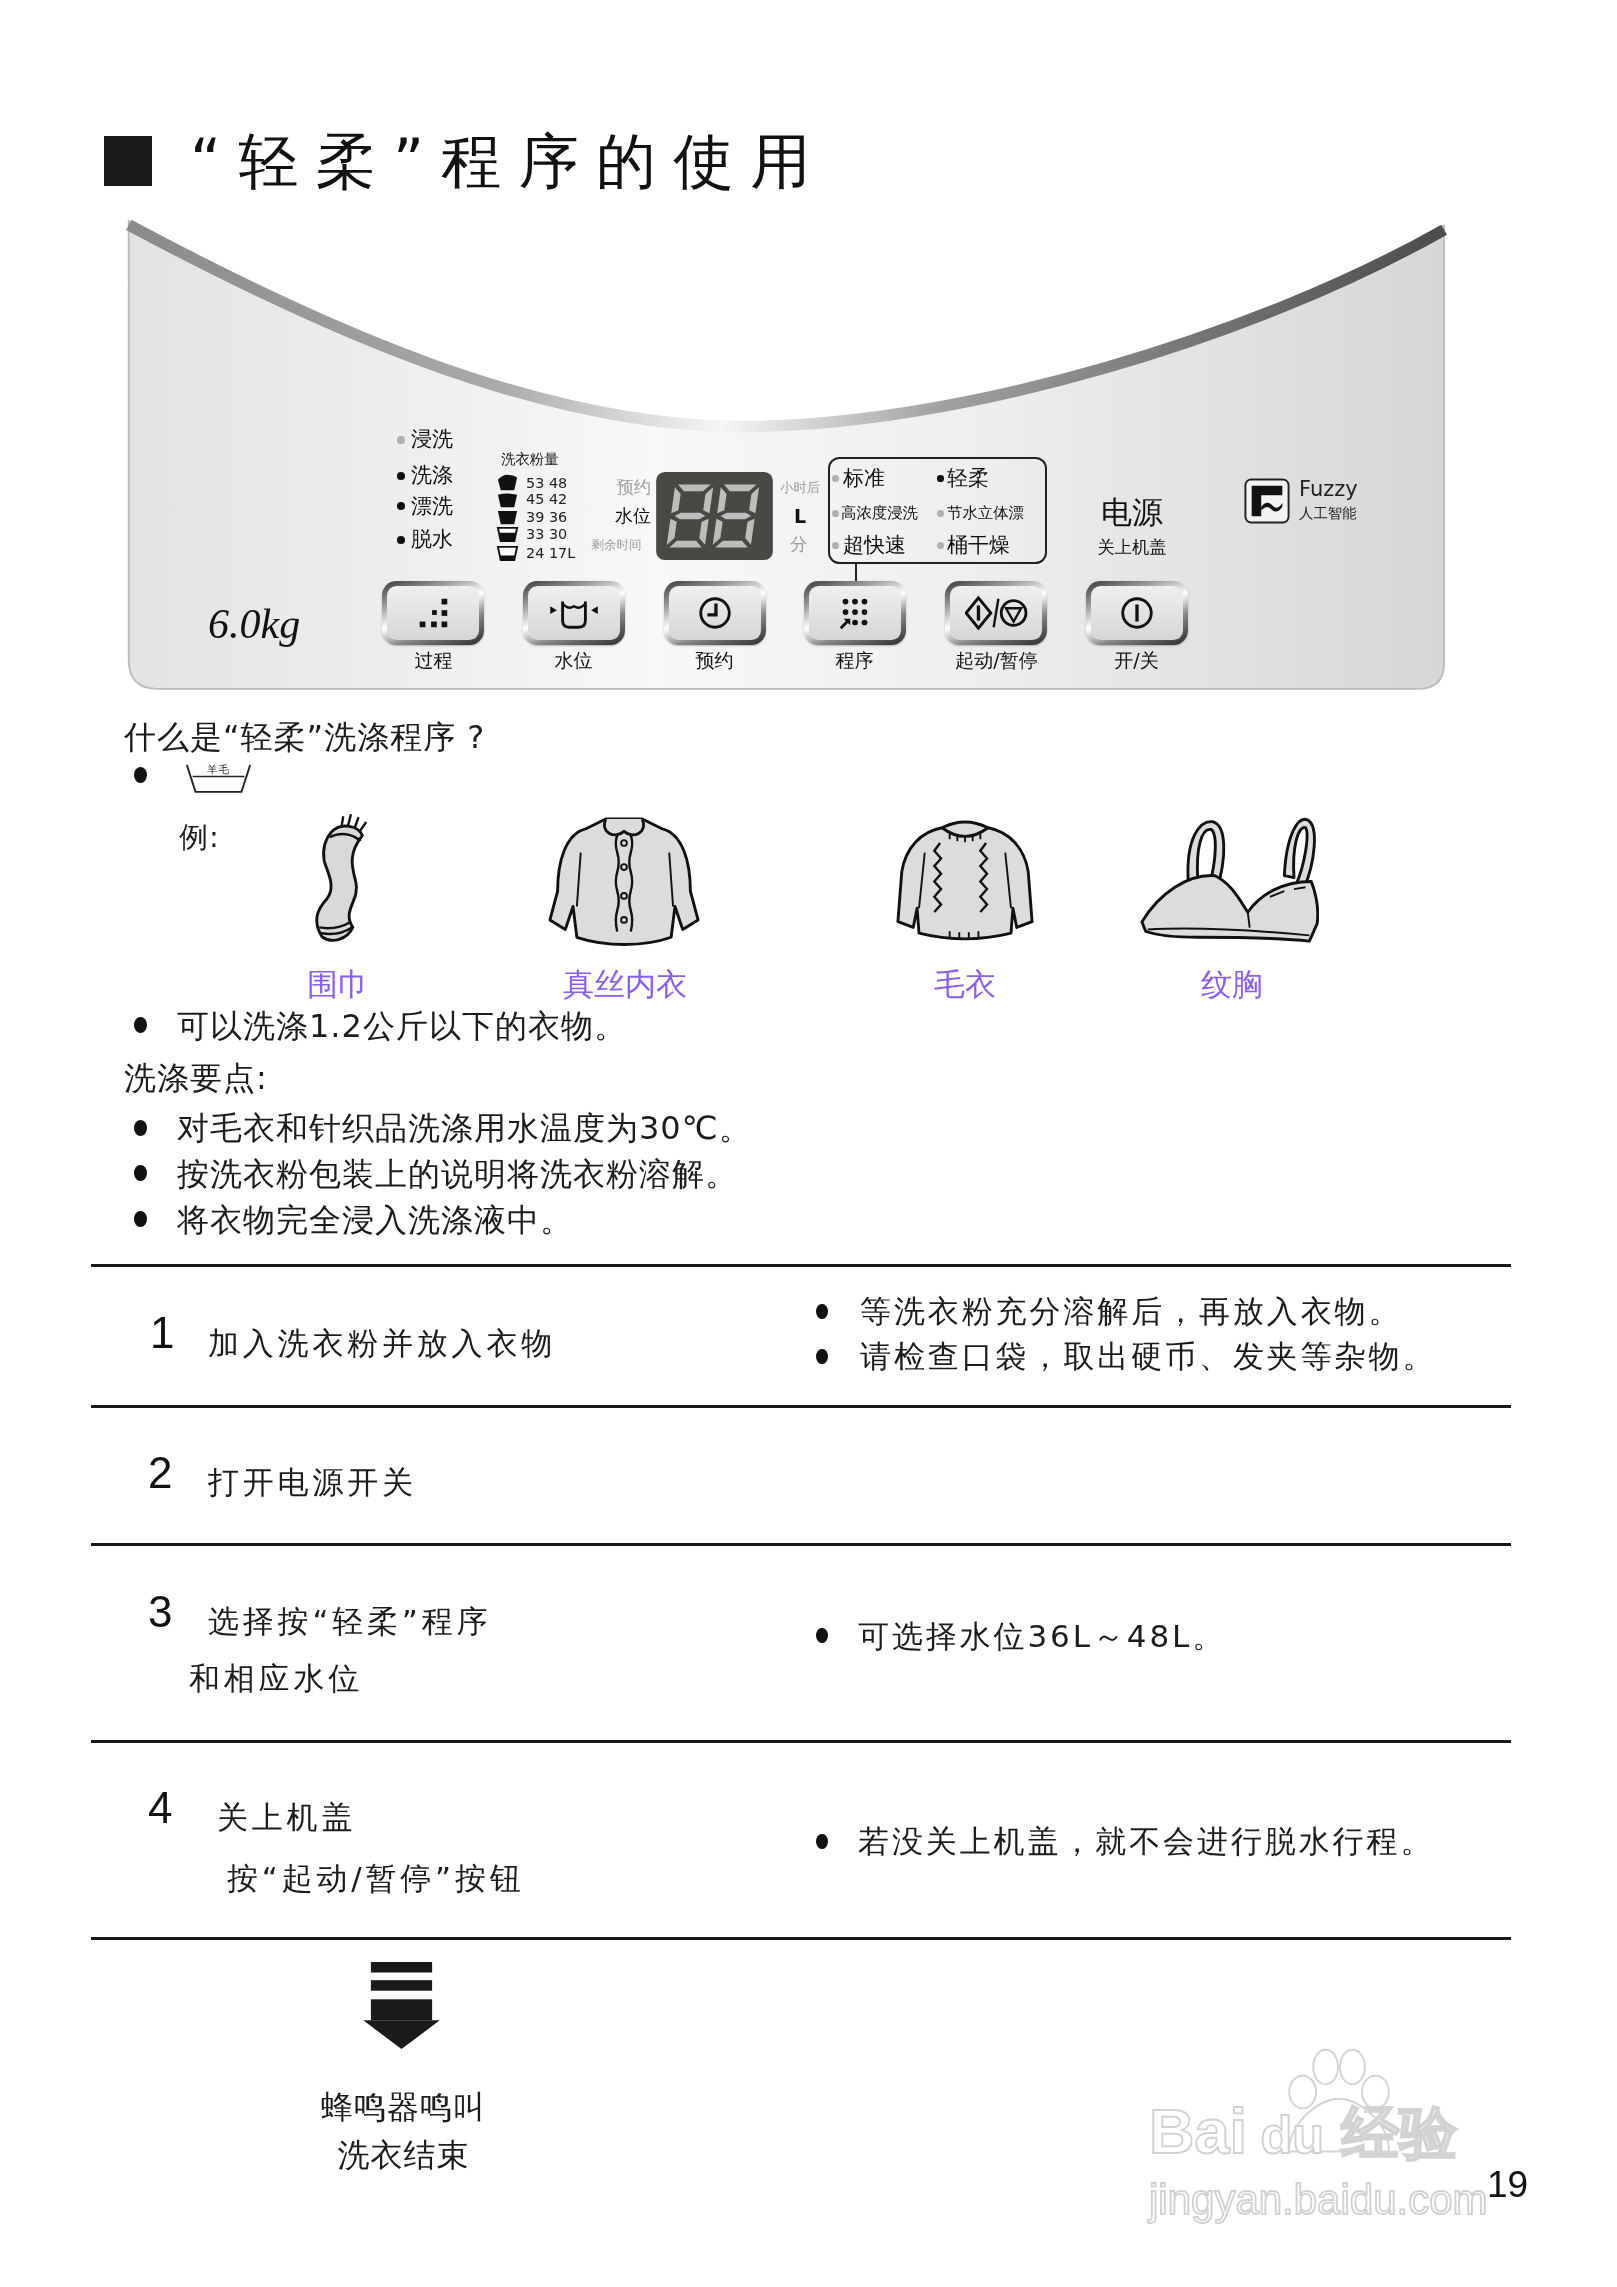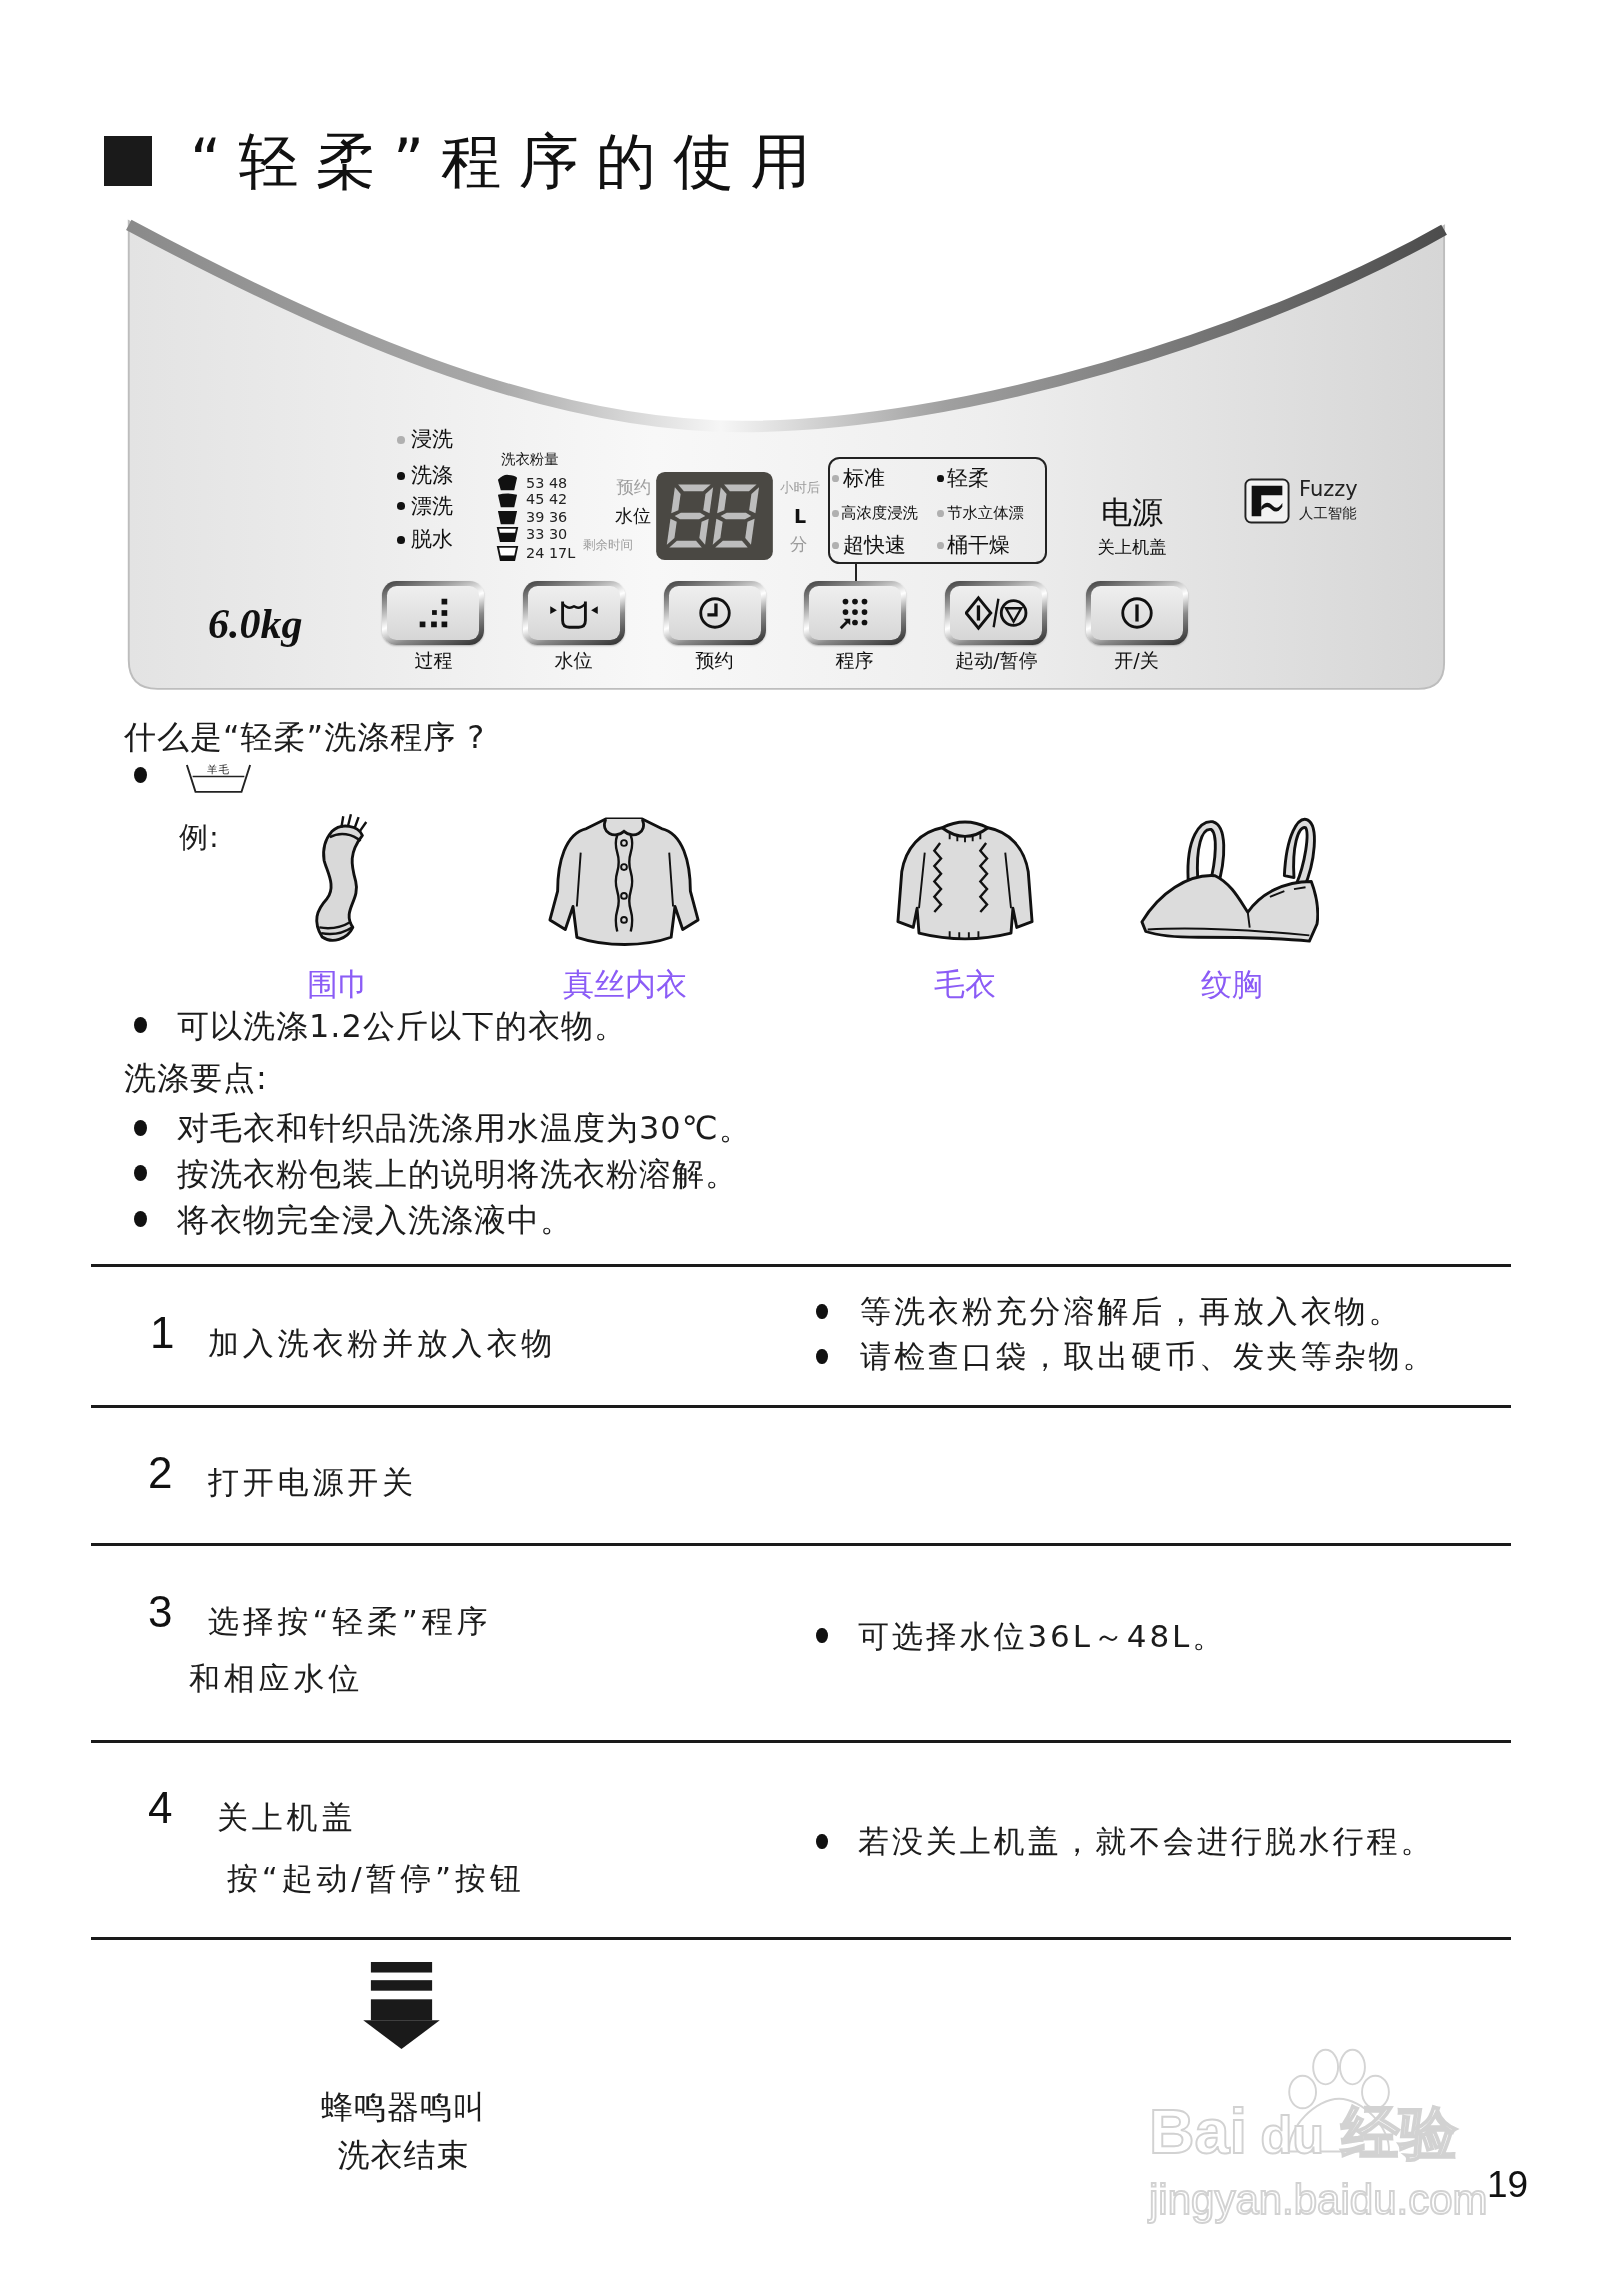--- a/index.html
+++ b/index.html
@@ -14,21 +14,21 @@
 .det-title{font-size:14.4px;color:#111}
 .det-num{font-size:14.4px;color:#222}
 .disp-gray{color:#9c9c9c}
 .disp-dark{color:#111}
 .prog-box{position:absolute;left:828px;top:457px;width:219px;height:107px;border:2.4px solid #222;border-radius:11.5px}
 .prog-big{font-size:21px;color:#111}
 .prog-small{font-size:15.4px;color:#111}
 .connector{position:absolute;left:855px;top:563px;width:1.9px;height:23px;background:#222}
 .power-title{left:1055px;width:154px;text-align:center;top:497px;font-size:31px;color:#111}
 .power-sub{left:1055px;width:154px;text-align:center;top:539px;font-size:17.3px;color:#111}
-.capacity{left:208px;top:603px;font-size:42px;font-weight:bold;font-style:italic;font-family:"Liberation Serif","DejaVu Serif",serif;color:#111}
+.capacity{left:208px;top:603px;font-size:42px;font-weight:normal;font-style:italic;font-family:"Liberation Serif","DejaVu Serif",serif;color:#111}
 .btn{position:absolute;top:581px;width:102px;height:64px;border-radius:14.4px;padding:4.8px;background:linear-gradient(160deg,#3a3a3a 0%,#9a9a9a 25%,#ffffff 48%,#8a8a8a 68%,#2a2a2a 100%);box-shadow:0 1px 1.9px rgba(0,0,0,.25)}
 .btn-inner{width:100%;height:100%;border-radius:9.6px;background:linear-gradient(180deg,#efefef 0%,#d6d6d6 100%);display:flex;align-items:center;justify-content:center}
 .btn-label{top:651px;width:121px;text-align:center;font-size:19px;color:#111}
 .txt{font-size:32px;letter-spacing:1px;color:#1c1c1c}
 .bullet{position:absolute;width:13.4px;height:16.3px;border-radius:50%;background:#111}
 .bullet-sm{position:absolute;width:11.5px;height:15.4px;border-radius:50%;background:#111}
 .ex-label{width:192px;text-align:center;font-size:31px;top:969px;color:#8b5cf6}
 .rule{position:absolute;left:91px;width:1420px;height:2.9px;background:#1a1a1a}
 .step-num{font-size:44px;font-family:"Liberation Sans",sans-serif;color:#111}
 .step-txt{font-size:31px;letter-spacing:3.8px;color:#1c1c1c}
@@ -92,21 +92,21 @@
 </svg>
 <div class="abs det-num" style="left:526px;top:527px">33 30</div>
 <svg class="abs" style="left:496px;top:544px" width="23" height="17.3" viewBox="0 0 24 18">
   <path d="M2,3 L22,3 L19,17 L5,17 Z" fill="#fff" stroke="#111" stroke-width="2"></path>
   <path d="M4.3,12 L19.7,12 L19,17 L5,17 Z" fill="#111"></path>
 </svg>
 <div class="abs det-num" style="left:526px;top:546px">24 17L</div>
 
 <div class="abs disp-gray" style="left:593px;width:58px;text-align:right;top:479px;font-size:17.3px">预约</div>
 <div class="abs disp-dark" style="left:593px;width:58px;text-align:right;top:507px;font-size:18px">水位</div>
-<div class="abs disp-gray" style="left:583px;width:67px;text-align:left;top:539px;font-size:12.5px">剩余时间</div>
+<div class="abs disp-gray" style="left:583px;width:67px;text-align:center;top:539px;font-size:12.5px">剩余时间</div>
 
 <svg class="abs" style="left:656px;top:472px" width="117" height="88" viewBox="0 0 122 92">
   <defs>
     <g id="seg-digit" fill="#bdbdbd">
       <polygon points="3,0 37,0 30,7 10,7"></polygon>
       <polygon points="40,3 40,30 33,27 33,10"></polygon>
       <polygon points="40,36 40,63 33,56 33,39"></polygon>
       <polygon points="3,66 37,66 30,59 10,59"></polygon>
       <polygon points="0,36 7,39 7,56 0,63"></polygon>
       <polygon points="0,3 7,10 7,27 0,30"></polygon>

